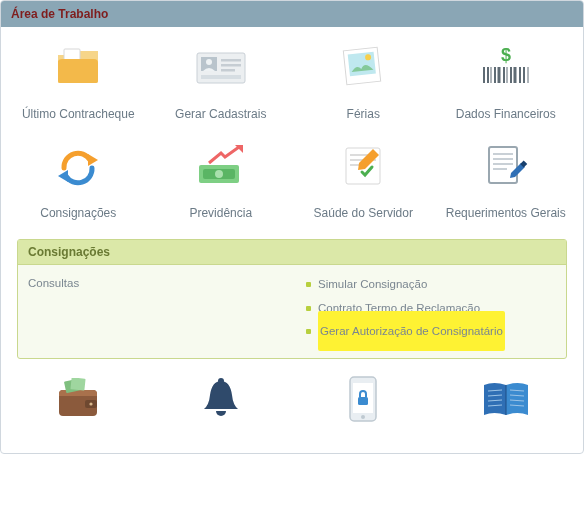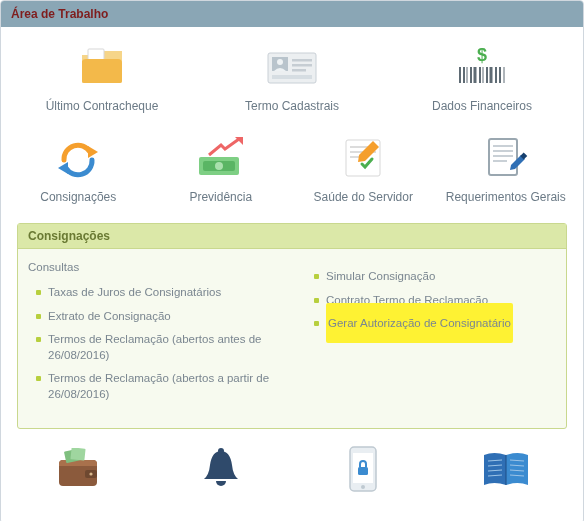--- a/index.html
+++ b/index.html
@@ -2,27 +2,27 @@
 <html><head>
 <meta charset="utf-8">
 <style>
   html,body{margin:0;padding:0;font-family:Arial,Helvetica,sans-serif;background:#fff;font-size:13px;color:#666}
   .panel{width:584px;box-sizing:border-box;border:1px solid #d0d7de;border-radius:4px;overflow:hidden;margin:0 auto}
   .panel-header{background:#8aa6b5;color:#7f1d1d;font-weight:bold;font-size:12px;padding:6px 10px}
   .panel-body{padding:10px 6px 16px}
   .grid{display:flex;flex-wrap:wrap;justify-content:space-around}
   .tile{width:130px;text-align:center;margin:6px 0 14px;cursor:pointer}
   .tile .icon-wrap{height:48px;display:flex;align-items:center;justify-content:center}
-  .tile .label{margin-top:8px;font-size:12px;color:#6b7a86;line-height:1.25}
+  .tile .label{margin-top:16px;font-size:12px;color:#6b7a86;line-height:1.25}
   .sub-panel{border:1px solid #c9d88e;border-radius:3px;margin:4px 10px 10px;background:#f7faef}
   .sub-header{background:#dbe8a8;color:#6a7a33;font-weight:bold;font-size:12px;padding:5px 10px;border-bottom:1px solid #c9d88e}
   .sub-body{display:flex;padding:8px 10px 14px;gap:28px;font-size:11.5px;flex-wrap:wrap}
   .col{flex:1;min-width:150px}
   .col-header{color:#7a8690;margin:4px 0 6px;font-size:11.5px}
-  ul.links{list-style:none;margin:8px;padding:0}
+  ul.links{list-style:none;margin:0;padding:0}
   ul.links li{position:relative;padding:4px 0 4px 12px;color:#7a8690;line-height:1.35;cursor:pointer}
   ul.links li::before{content:"";position:absolute;left:0;top:9px;width:5px;height:5px;background:#b7cf3e;border-radius:1px}
   .hl{background:#fef233;padding:14px 2px;border-radius:2px}
   svg{display:block}
 </style>
 </head>
 <body>
 
 <div class="panel">
   <div class="panel-header">Área de Trabalho</div>
@@ -48,23 +48,34 @@
             <rect x="2" y="6" width="48" height="30" rx="2" fill="#eceff1" stroke="#c9d0d6"></rect>
             <rect x="6" y="10" width="16" height="14" fill="#b9c4cc"></rect>
             <circle cx="14" cy="15" r="3" fill="#eef2f4"></circle>
             <path d="M8 24 Q14 18 20 24 Z" fill="#eef2f4"></path>
             <rect x="26" y="12" width="20" height="2.5" fill="#c6cdd3"></rect>
             <rect x="26" y="17" width="20" height="2.5" fill="#c6cdd3"></rect>
             <rect x="26" y="22" width="14" height="2.5" fill="#c6cdd3"></rect>
             <rect x="6" y="28" width="40" height="4" fill="#d6dde2"></rect>
           </svg>
         </div>
-        <div class="label">Termo Cadastrais</div>
-      </div>
-
+        <div class="label">Gerar Cadastrais</div>
+      </div>
+
+      <div class="tile">
+        <div class="icon-wrap">
+          <svg width="48" height="44" viewBox="0 0 48 44">
+            <rect x="6" y="4" width="34" height="34" fill="#fff" stroke="#d7d7d7" transform="rotate(-6 23 21)"></rect>
+            <rect x="10" y="8" width="26" height="22" fill="#bfe8ef" transform="rotate(-6 23 21)"></rect>
+            <circle cx="30" cy="13" r="3" fill="#f7cf4b" transform="rotate(-6 23 21)"></circle>
+            <path d="M12 26 Q18 18 22 24 Q26 16 34 26 Z" fill="#84c99a" transform="rotate(-6 23 21)"></path>
+          </svg>
+        </div>
+        <div class="label">Férias</div>
+      </div>
 
       <div class="tile">
         <div class="icon-wrap">
           <svg width="56" height="40" viewBox="0 0 56 40">
             <text x="28" y="14" text-anchor="middle" font-size="18" font-weight="bold" fill="#4caf50">$</text>
             <g stroke="#5f6b74" stroke-width="2">
               <line x1="6" y1="20" x2="6" y2="36"></line>
                 <line x1="10" y1="20" x2="10" y2="36"></line>
               <line x1="13" y1="20" x2="13" y2="36" stroke-width="1"></line>
                 <line x1="17" y1="20" x2="17" y2="36"></line>
@@ -139,26 +150,20 @@
         <div class="label">Requerimentos Gerais</div>
       </div>
     </div>
 
     <div class="sub-panel">
       <div class="sub-header">Consignações</div>
       <div class="sub-body">
 
         <div class="col">
           <div class="col-header">Consultas</div>
-          <ul class="links">
-            <li>Taxas de Juros de Consignatários</li>
-            <li>Extrato de Consignação</li>
-            <li>Termos de Reclamação (abertos antes de 26/08/2016)</li>
-            <li>Termos de Reclamação (abertos a partir de 26/08/2016)</li>
-          </ul>
         </div>
 
         <div class="col">
           <ul class="links">
             <li>Simular Consignação</li>
             <li>Contrato Termo de Reclamação</li>
             <li><span class="hl">Gerar Autorização de Consignatário</span></li>
           </ul>
         </div>
 

